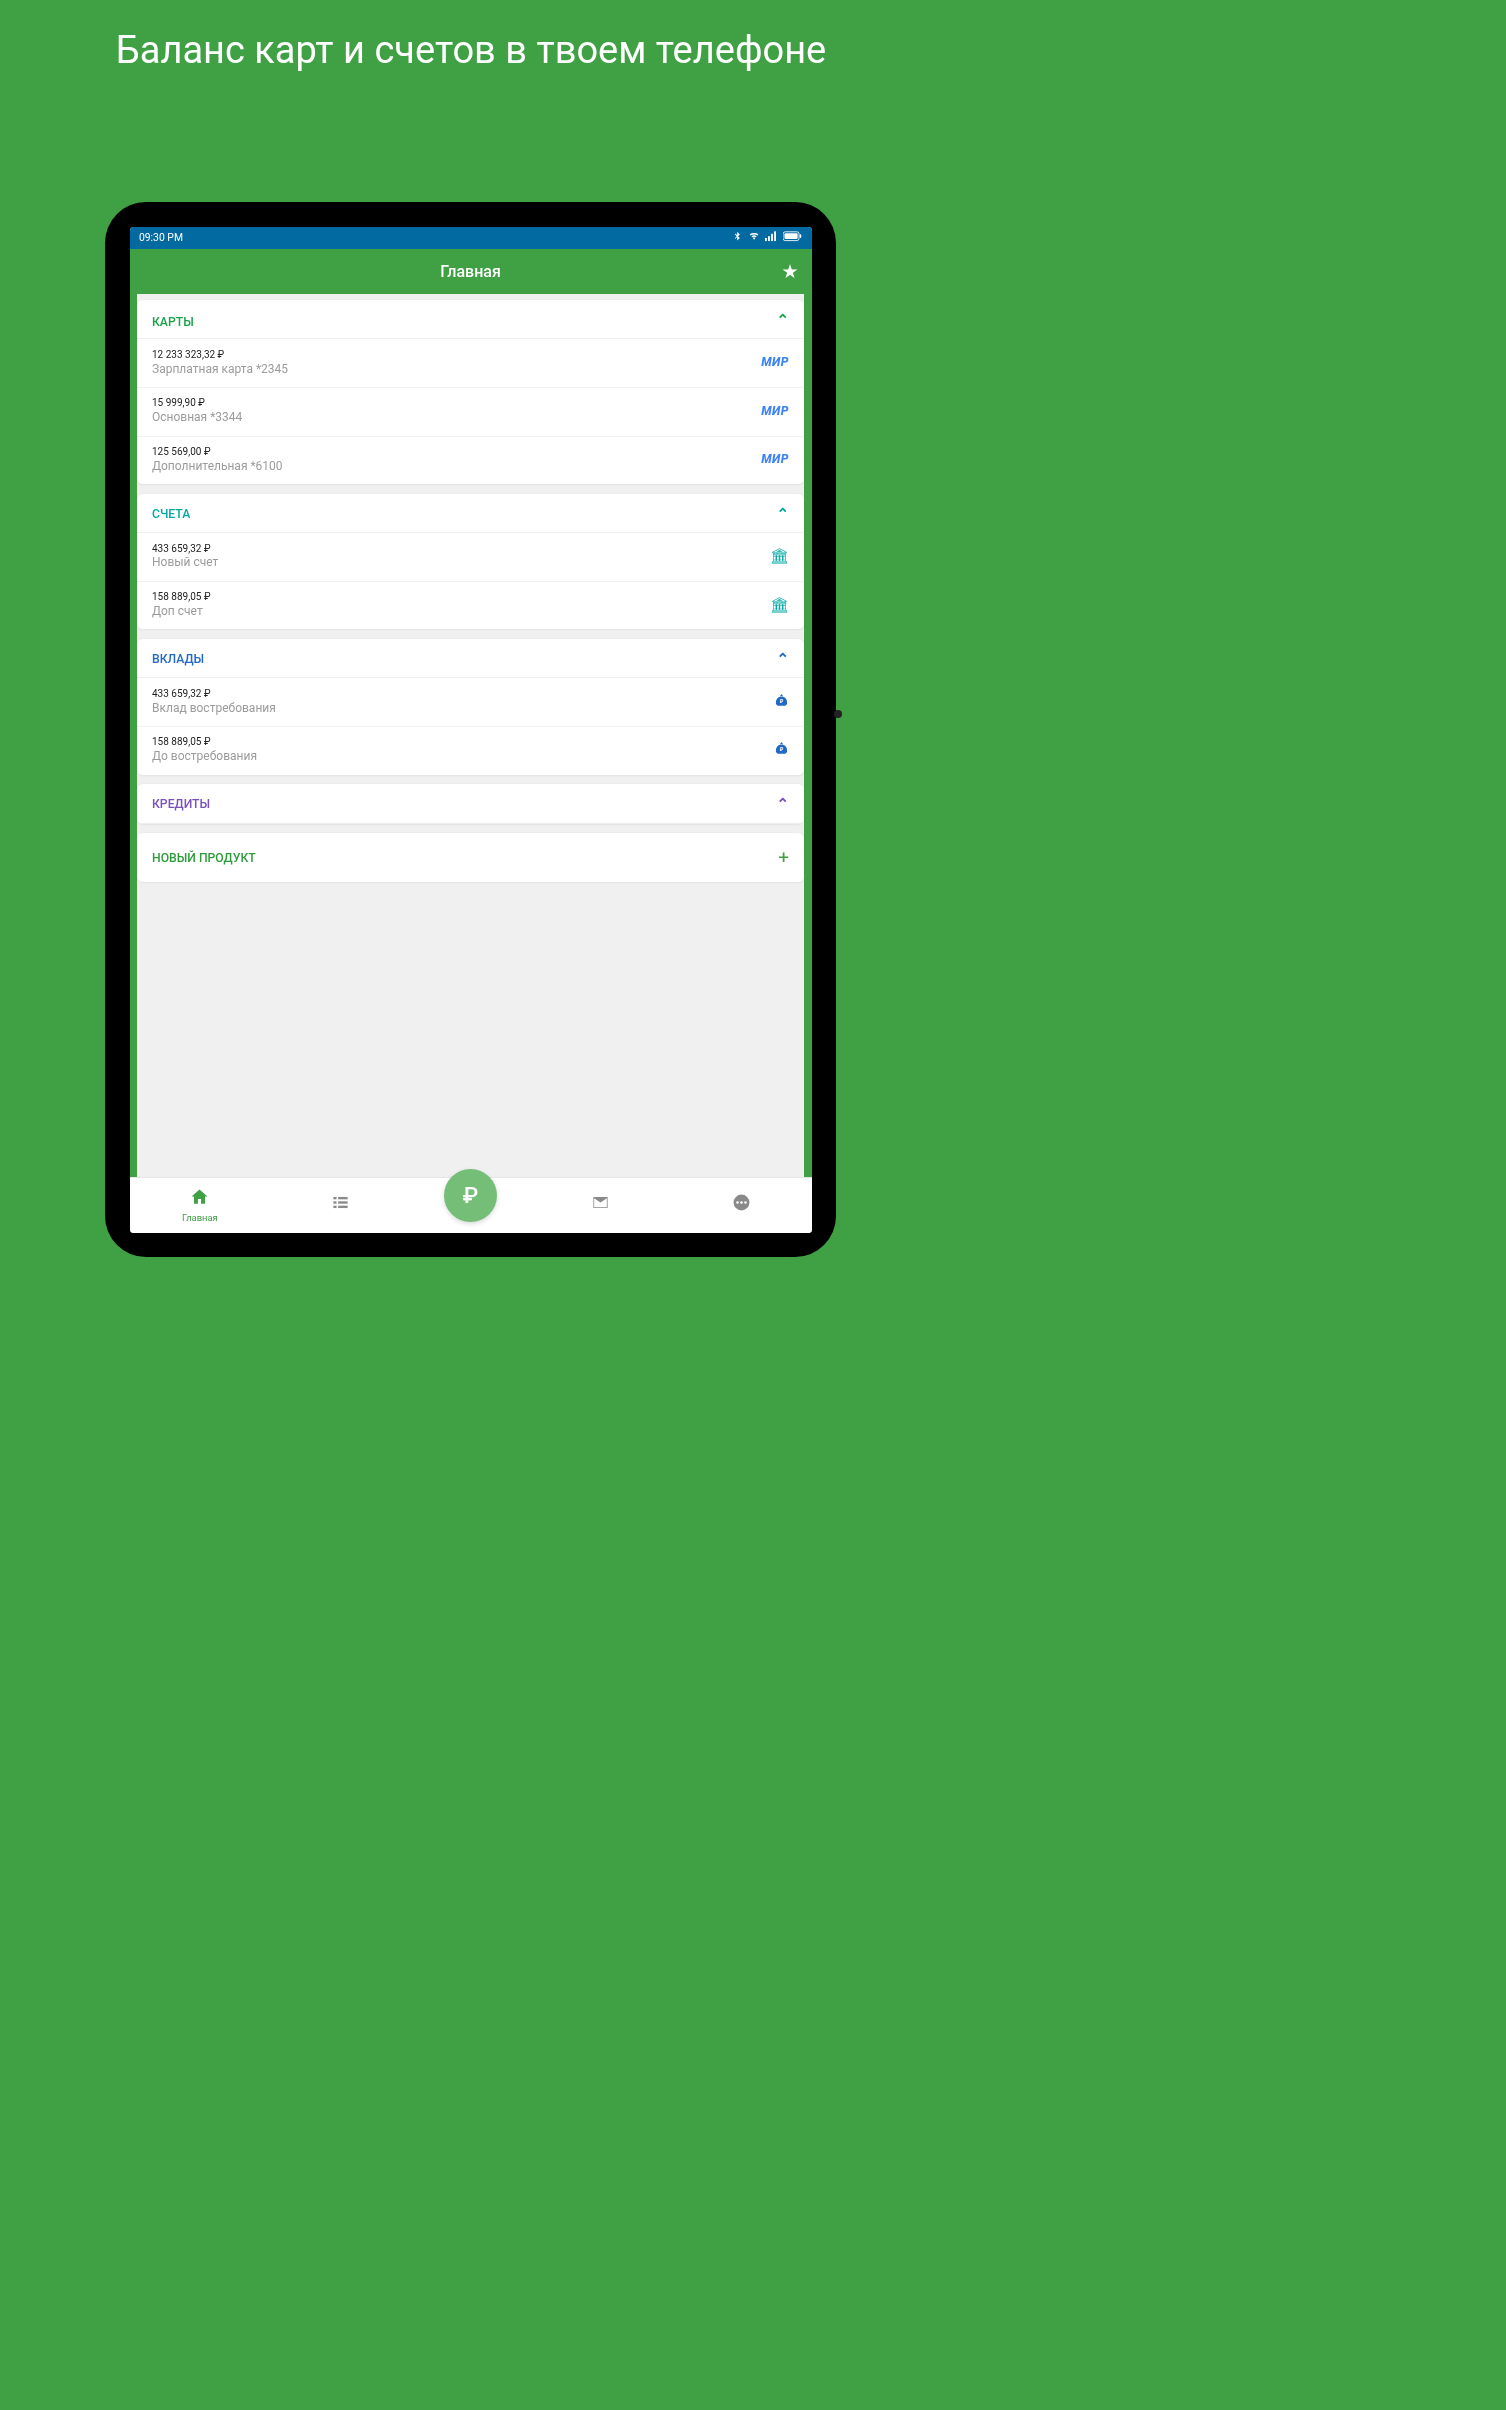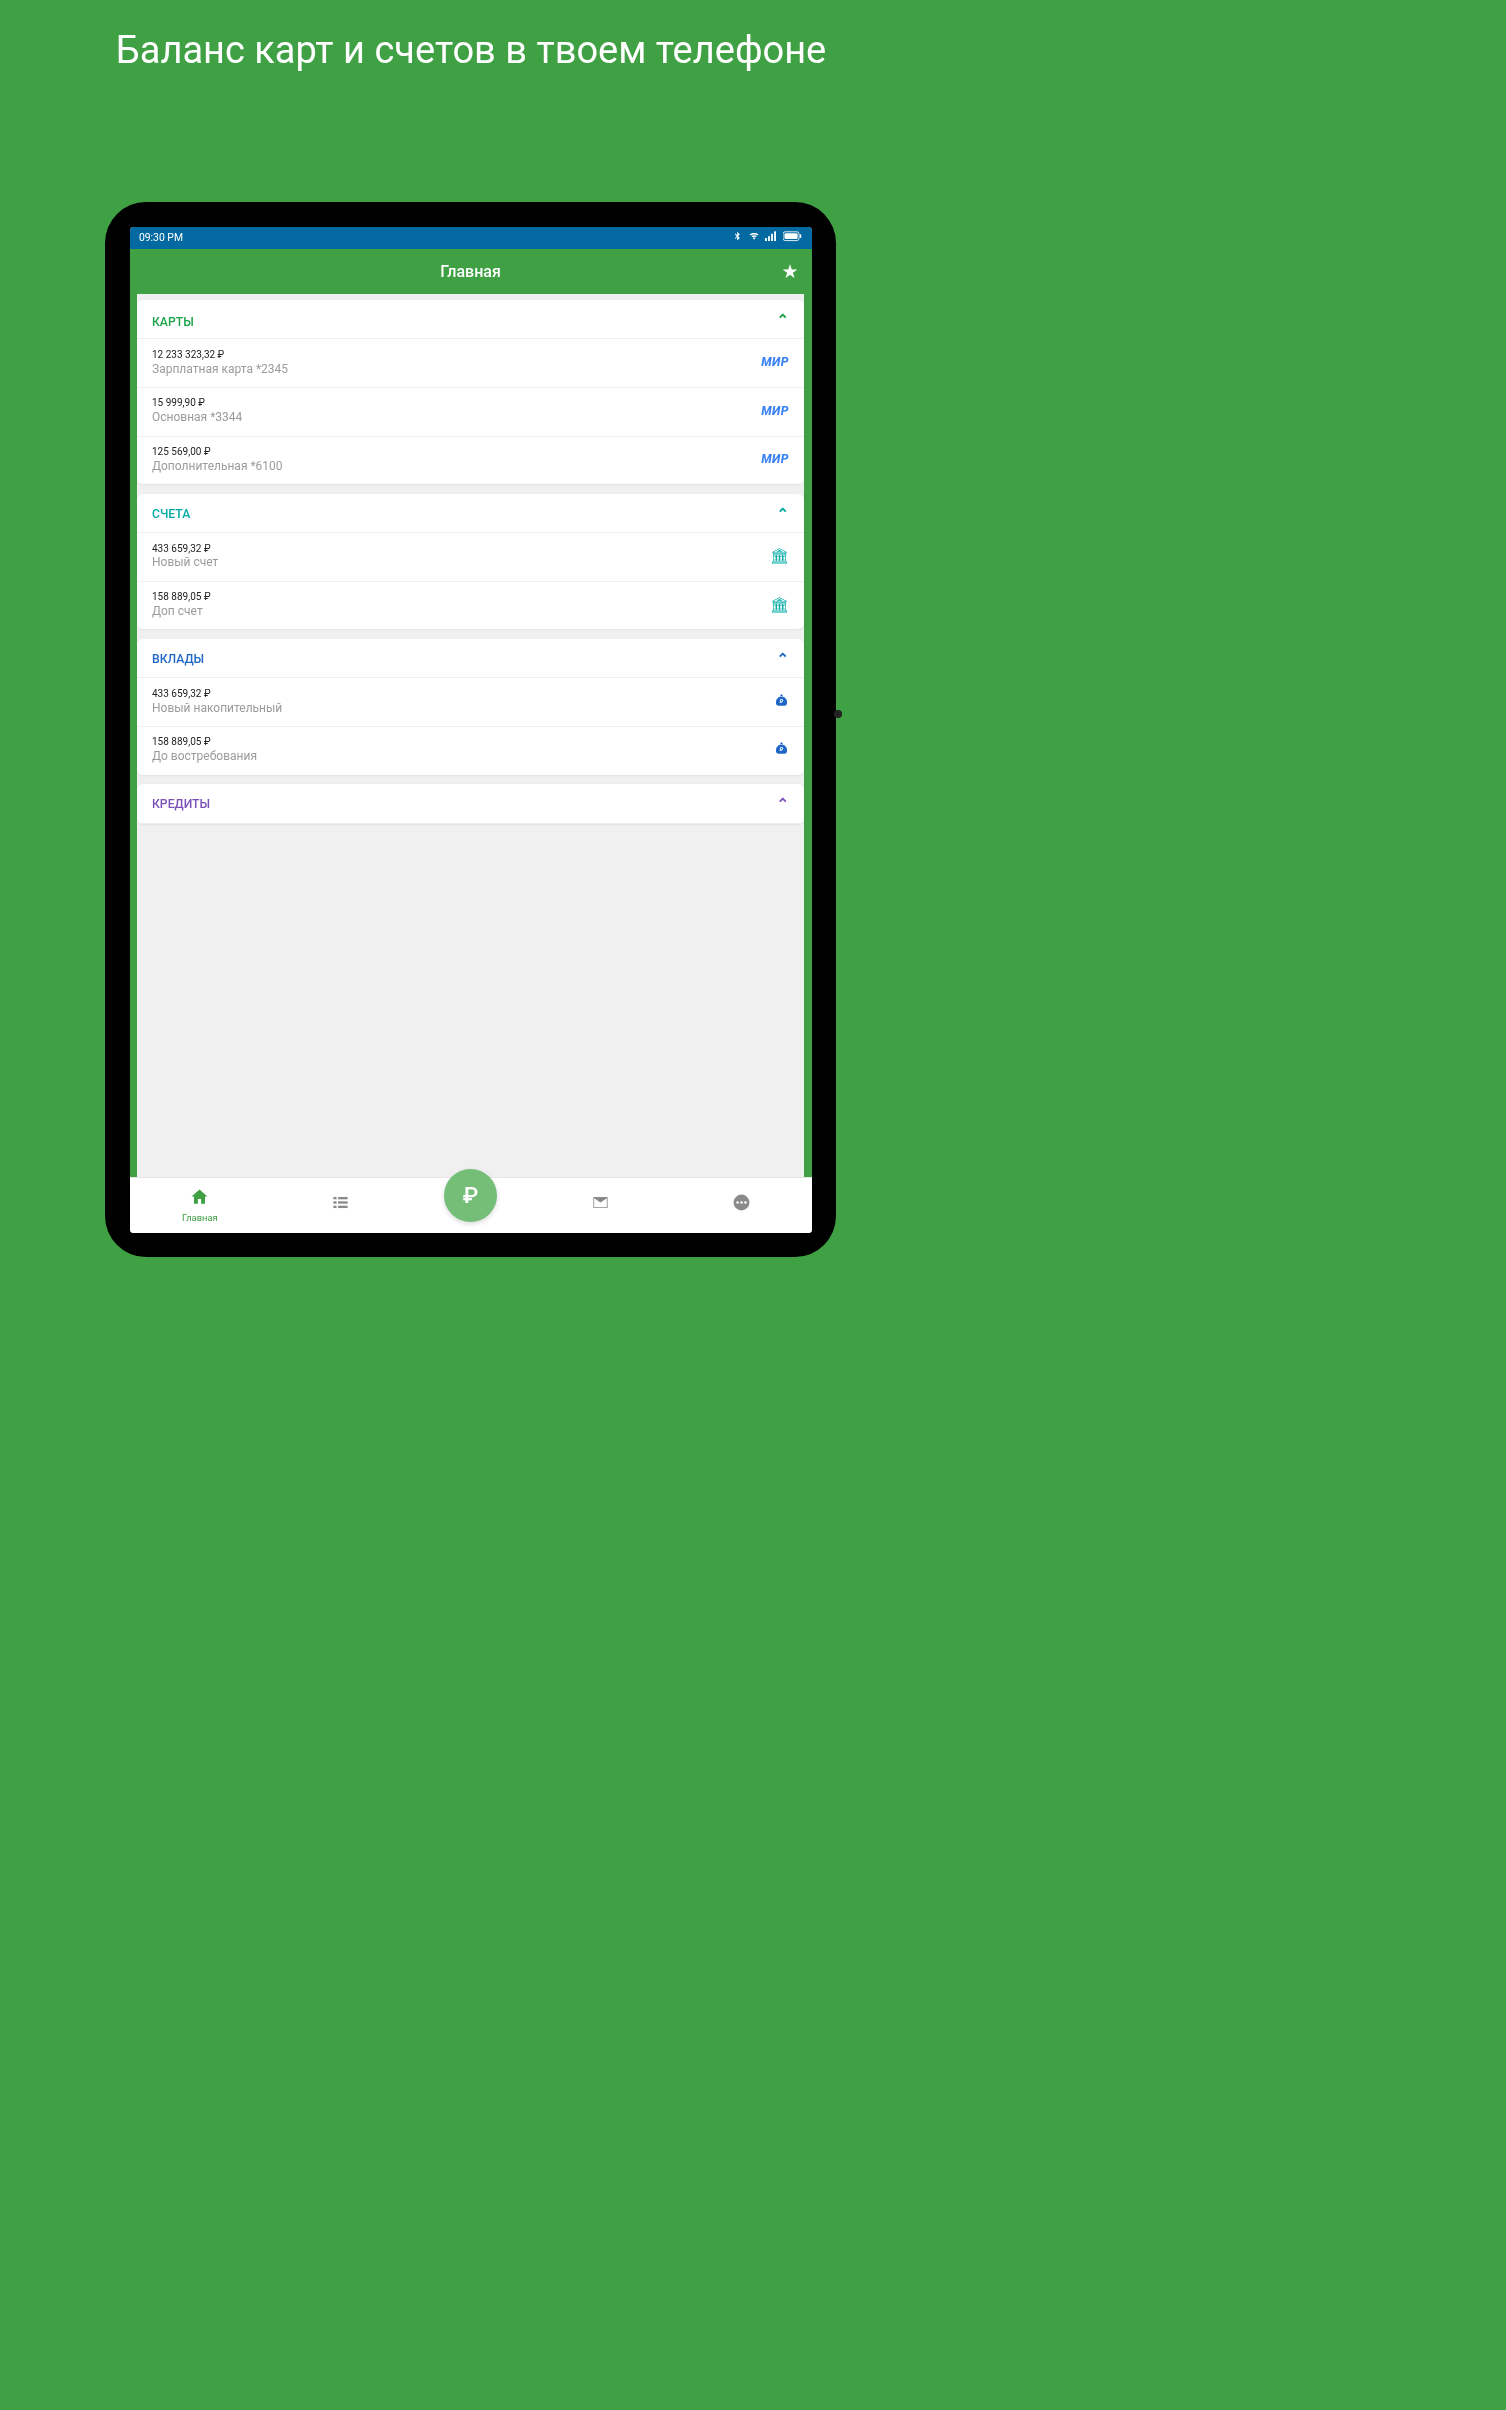--- a/index.html
+++ b/index.html
@@ -292,21 +292,21 @@
           </div>
 
           <div class="card">
             <div class="section-header sec-deposits">
               <span>ВКЛАДЫ</span>
               <span class="chevron chev-deposits">⌃</span>
             </div>
             <div class="row">
               <div class="row-left">
                 <span class="amount">433 659,32 ₽</span>
-                <span class="subtitle">Новый накопительный</span>
+                <span class="subtitle">Вклад востребования</span>
               </div>
               <span class="icon-bag">
                 <svg width="15" height="15" viewBox="0 0 24 24" fill="#2268c7" style="font-size:16px">
                     <path d="M12 3l3 4H9l3-4zm-4 5h8c3 2 5 5 5 9 0 3-2 5-5 5H8c-3 0-5-2-5-5 0-4 2-7 5-9z"></path>
                     <text x="12" y="18" text-anchor="middle" font-size="8" fill="white" font-weight="bold">₽</text>
                   </svg>
               </span>
             </div>
             <div class="row">
               <div class="row-left">
@@ -322,20 +322,26 @@
             </div>
           </div>
 
           <div class="card">
             <div class="section-header sec-credits">
               <span>КРЕДИТЫ</span>
               <span class="chevron chev-credits">⌃</span>
             </div>
           </div>
 
+          <div class="card">
+            <div class="new-product sec-new">
+              <span>НОВЫЙ ПРОДУКТ</span>
+              <span class="plus">+</span>
+            </div>
+          </div>
 
         </div>
       </div>
     </div>
 
     <div class="bottom-nav">
       <div class="nav-item active">
         <span class="nav-icon">
           <svg width="21" height="19" viewBox="0 0 24 24" fill="#3fa044">
               <path d="M12 3l10 9h-3v9h-5v-6h-4v6H5v-9H2l10-9z"></path>

